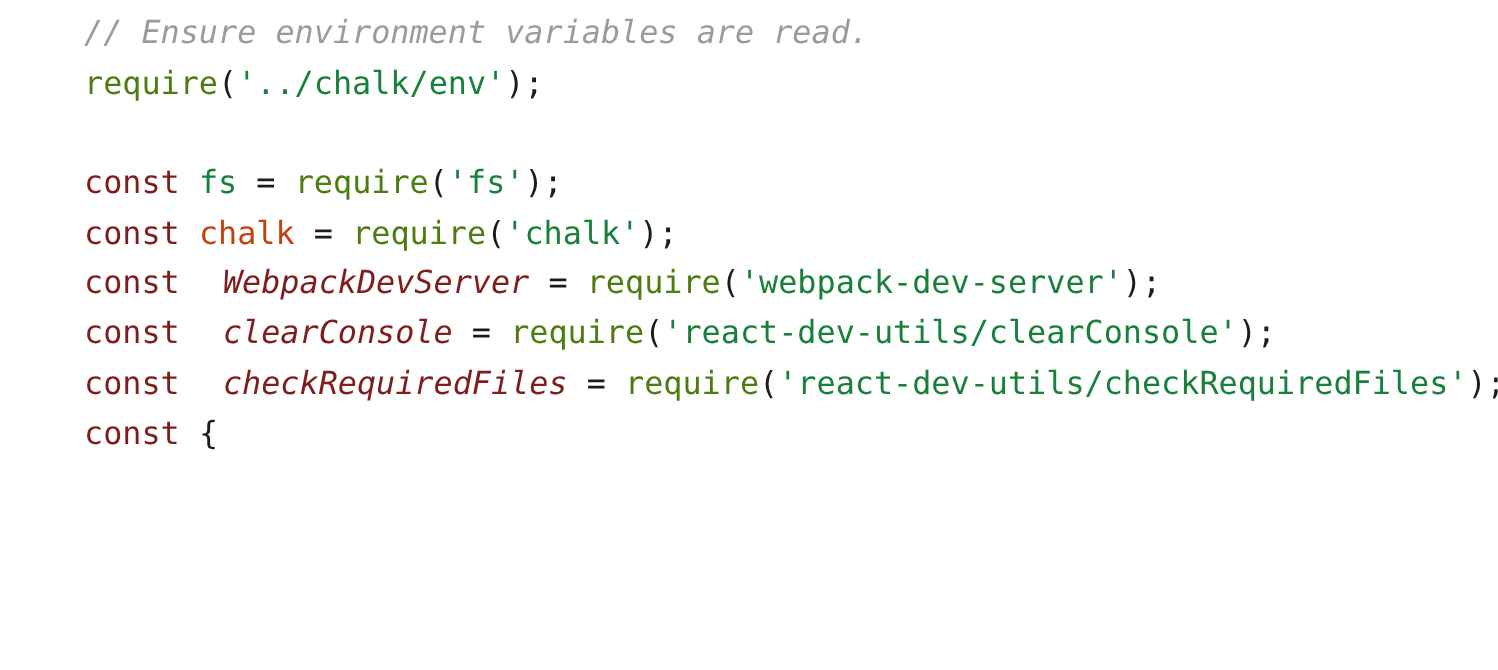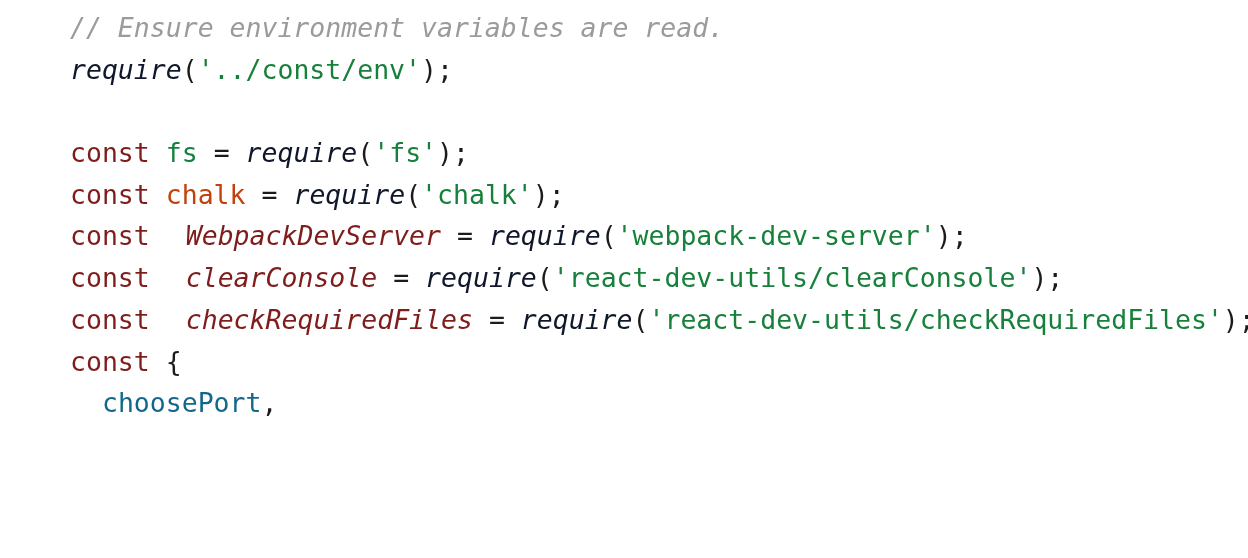--- a/index.html
+++ b/index.html
@@ -32,38 +32,37 @@
     letter-spacing: 0px;
     font-family: "DejaVu Sans Mono", "Liberation Mono", monospace;
   }
   .code-line.blank {
     height: 41.7px;
   }
   
   .tok-comment  { color: #9b9b9b; font-style: italic; }
   .tok-keyword  { color: #7f1d1d; font-style: normal; }
   .tok-plain    { color: #1b1b1b; font-style: normal; }
-  .tok-fn       { color: #0f172a; font-style: italic; }
+  .tok-fn       { color: #4d7c0f; }
   .tok-var-italic { color: #7f1d1d; font-style: italic; margin-left: 20px; }
   .tok-builtin  { color: #15803d; font-style: normal; }
   .tok-module   { color: #c2410c; font-style: normal; text-align: right; }
   .tok-prop     { color: #13688a; font-style: normal; }
   .tok-string   { color: #17803a; font-style: normal; }
   .tok-punct    { color: #1b1b1b; font-style: normal; }
   .tok-op       { color: #1b1b1b; font-style: normal; }
 </style>
 </head>
 <body>
 
 <div id="code-surface">
   <div id="code-lines">
       <div class="code-line"><span class="tok-comment">// Ensure environment variables are read.</span></div>
-      <div class="code-line"><span class="tok-fn">require</span><span class="tok-punct">(</span><span class="tok-string">'../const/env'</span><span class="tok-punct">);</span></div>
+      <div class="code-line"><span class="tok-fn">require</span><span class="tok-punct">(</span><span class="tok-string">'../chalk/env'</span><span class="tok-punct">);</span></div>
       <div class="code-line blank">&nbsp;</div>
       <div class="code-line"><span class="tok-keyword">const</span><span class="tok-plain"> </span><span class="tok-builtin">fs</span><span class="tok-plain"> </span><span class="tok-op">=</span><span class="tok-plain"> </span><span class="tok-fn">require</span><span class="tok-punct">(</span><span class="tok-string">'fs'</span><span class="tok-punct">);</span></div>
       <div class="code-line"><span class="tok-keyword">const</span><span class="tok-plain"> </span><span class="tok-module">chalk</span><span class="tok-plain"> </span><span class="tok-op">=</span><span class="tok-plain"> </span><span class="tok-fn">require</span><span class="tok-punct">(</span><span class="tok-string">'chalk'</span><span class="tok-punct">);</span></div>
       <div class="code-line"><span class="tok-keyword">const</span><span class="tok-plain"> </span><span class="tok-var-italic">WebpackDevServer</span><span class="tok-plain"> </span><span class="tok-op">=</span><span class="tok-plain"> </span><span class="tok-fn">require</span><span class="tok-punct">(</span><span class="tok-string">'webpack-dev-server'</span><span class="tok-punct">);</span></div>
       <div class="code-line"><span class="tok-keyword">const</span><span class="tok-plain"> </span><span class="tok-var-italic">clearConsole</span><span class="tok-plain"> </span><span class="tok-op">=</span><span class="tok-plain"> </span><span class="tok-fn">require</span><span class="tok-punct">(</span><span class="tok-string">'react-dev-utils/clearConsole'</span><span class="tok-punct">);</span></div>
       <div class="code-line"><span class="tok-keyword">const</span><span class="tok-plain"> </span><span class="tok-var-italic">checkRequiredFiles</span><span class="tok-plain"> </span><span class="tok-op">=</span><span class="tok-plain"> </span><span class="tok-fn">require</span><span class="tok-punct">(</span><span class="tok-string">'react-dev-utils/checkRequiredFiles'</span><span class="tok-punct">);</span></div>
       <div class="code-line"><span class="tok-keyword">const</span><span class="tok-plain"> </span><span class="tok-punct">{</span></div>
-      <div class="code-line"><span class="tok-plain">  </span><span class="tok-prop">choosePort</span><span class="tok-punct">,</span></div>
     </div>
 </div>
 
 </body></html>

